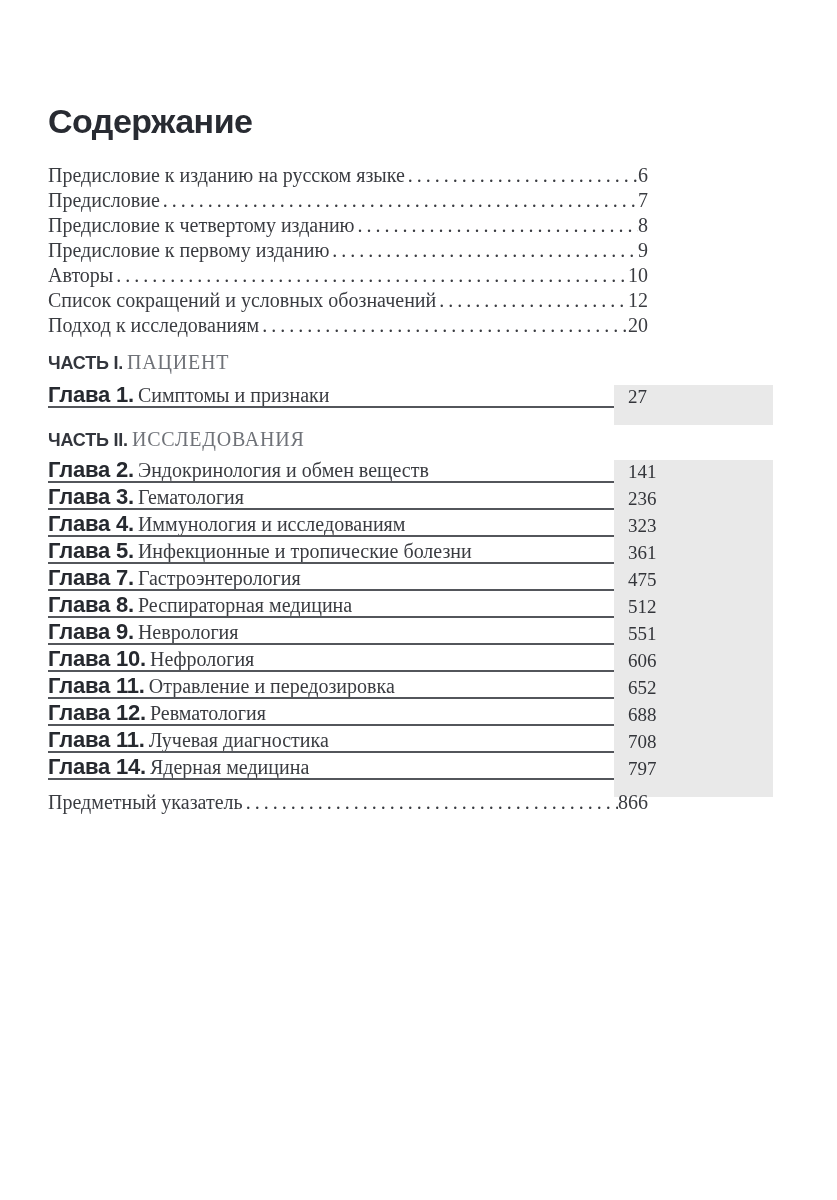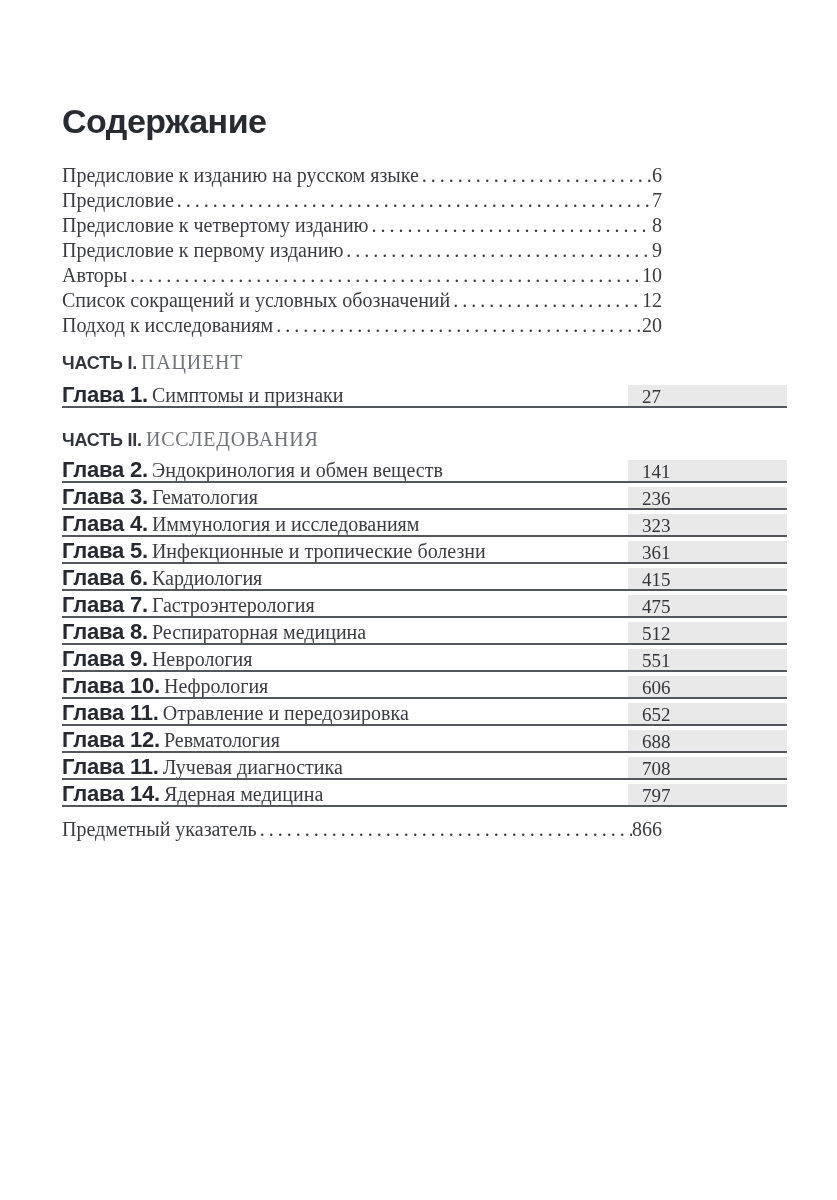--- a/index.html
+++ b/index.html
@@ -7,21 +7,21 @@
     --heading: #282b32;
     --label: #26292f;
     --part-name: #6f7278;
     --page-box-bg: #e9e9e9;
     --rule: #53565b;
   }
   * { margin: 0; padding: 0; box-sizing: border-box; }
   html, body { width: 837px; height: 1200px; background: #ffffff; overflow: hidden; }
   body { font-family: "Liberation Serif", "DejaVu Serif", serif; color: var(--text); }
 
-  .page { width: 837px; height: 1200px; padding: 102px 0 0 62px; background: #ffffff; }
+  .page { width: 837px; height: 1200px; padding: 102px 0 0 48px; background: #ffffff; }
 
   .page-title {
     font-family: "Liberation Sans", "DejaVu Sans", sans-serif;
     font-size: 34px;
     font-weight: 700;
     letter-spacing: -0.5px;
     line-height: 38px;
     color: var(--heading);
     margin-bottom: 23px;
   }
@@ -85,21 +85,21 @@
   .ch-label {
     font-family: "Liberation Sans", "DejaVu Sans", sans-serif;
     font-weight: 700;
     font-size: 22px;
     letter-spacing: -0.2px;
     color: var(--label);
   }
   .ch-title { font-size: 20px; color: var(--text); }
   .page-box {
     width: 159px;
-    height: 21px;
+    height: 40px;
     margin-top: 4px;
     background: var(--page-box-bg);
     padding-left: 14px;
   }
   .ch-page {
     font-size: 19px;
     line-height: 23px;
     color: #33353a;
   }
 
@@ -204,29 +204,20 @@
       <div class="chapter-text">
         <span class="ch-label">Глава 5.</span>
         <span class="ch-title">Инфекционные и тропические болезни</span>
       </div>
       <div class="page-box">
         <span class="ch-page">361</span>
       </div>
     </div>
     <div class="chapter-row">
       <div class="chapter-text">
-        <span class="ch-label">Глава 6.</span>
-        <span class="ch-title">Кардиология</span>
-      </div>
-      <div class="page-box">
-        <span class="ch-page">415</span>
-      </div>
-    </div>
-    <div class="chapter-row">
-      <div class="chapter-text">
         <span class="ch-label">Глава 7.</span>
         <span class="ch-title">Гастроэнтерология</span>
       </div>
       <div class="page-box">
         <span class="ch-page">475</span>
       </div>
     </div>
     <div class="chapter-row">
       <div class="chapter-text">
         <span class="ch-label">Глава 8.</span>

